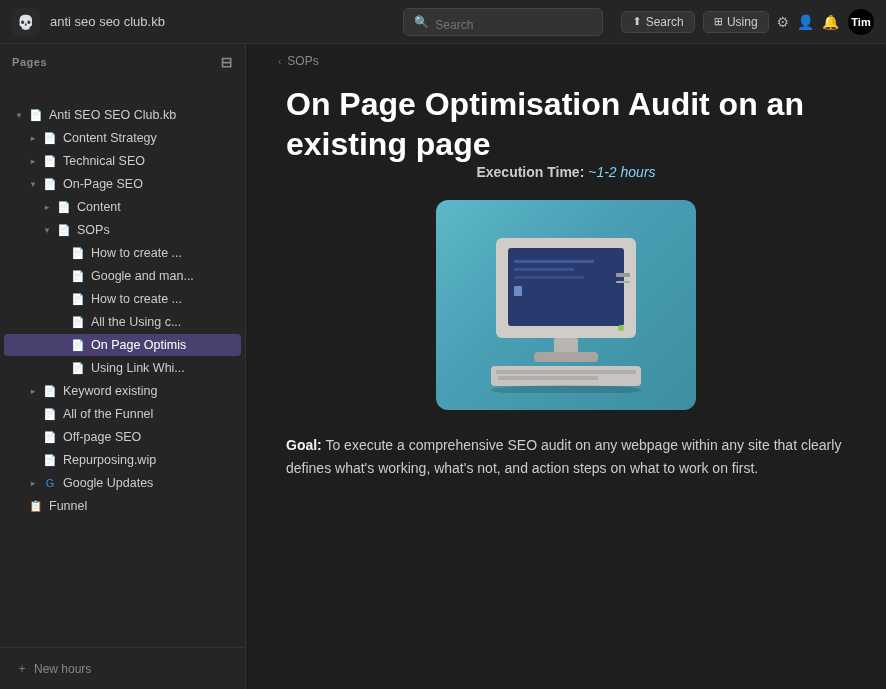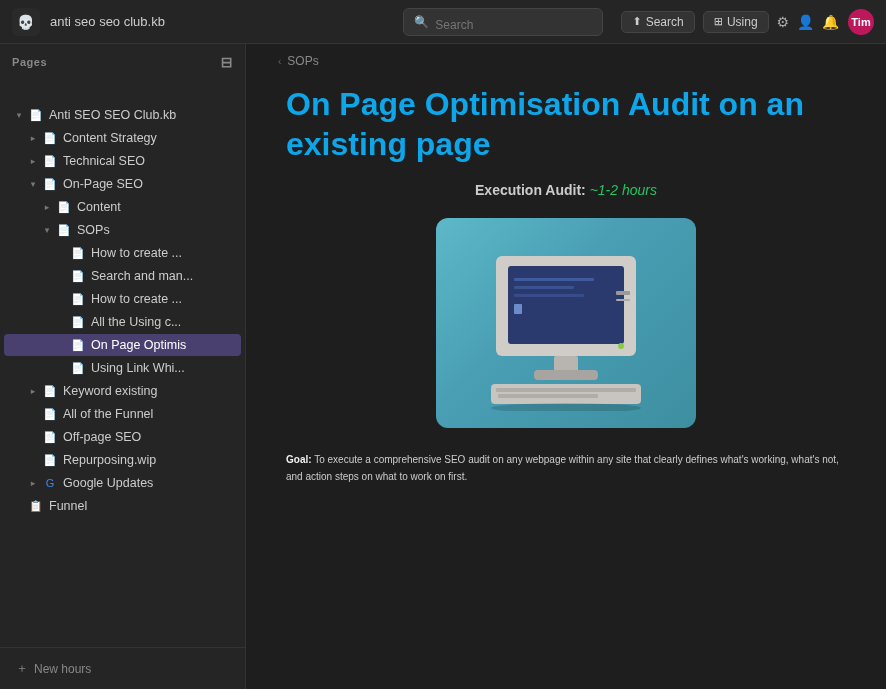--- a/index.html
+++ b/index.html
@@ -60,21 +60,21 @@
       background: #333; border: 1px solid #444;
       border-radius: 5px; padding: 3px 10px;
       color: #ccc; font-size: 12px; cursor: pointer;
       display: flex; align-items: center; gap: 4px;
     }
     .topbar-icon {
       color: #aaa; font-size: 14px; cursor: pointer;
     }
     .avatar {
       width: 26px; height: 26px; border-radius: 50%;
-      background: #be185d;
+      background: #000000;
       display: flex; align-items: center; justify-content: center;
       font-size: 11px; color: white; font-weight: 600;
       cursor: pointer;
     }
 
     
     .main-layout {
       display: flex;
       flex: 1;
       overflow: hidden;
@@ -180,32 +180,31 @@
     .breadcrumb-arrow { font-size: 10px; color: #666; }
     .breadcrumb-link { color: #888; cursor: pointer; }
 
     .content-body {
       padding: 12px 40px 40px;
       max-width: 720px;
     }
     .page-title {
       font-size: 32px;
       font-weight: 700;
-      color: #0ea5e9;
+      color: #ffffff;
       line-height: 1.25;
-      margin-bottom: 18px;
     }
     .execution-time {
       text-align: center;
       font-size: 14px;
       color: #ccc;
       margin-bottom: 20px;
     }
     .execution-time span { font-weight: 700; }
-    .execution-time em { font-style: italic; color: #22c55e; }
+    .execution-time em { font-style: italic; color: #7dd3fc; }
 
     .computer-illustration {
       width: 260px;
       height: 210px;
       background: linear-gradient(135deg, #5db8c8 0%, #4a9fb5 40%, #3d8fa0 100%);
       border-radius: 12px;
       margin: 0 auto 24px;
       display: flex;
       align-items: center;
       justify-content: center;
@@ -213,21 +212,21 @@
       position: relative;
     }
 
     
     .computer-svg {
       width: 200px;
       height: 175px;
     }
 
     .goal-section {
-      font-size: 10px;
+      font-size: 14px;
       line-height: 1.65;
       color: #ccc;
     }
     .goal-section strong { color: #f0f0f0; }
   </style>
 </head>
 <body>
 
 <div class="topbar">
   <div class="topbar-logo">
@@ -305,21 +304,21 @@
 
       <div class="tree-item indent-3">
         <span class="arrow" style="width:14px;"></span>
         <span class="page-icon">📄</span>
         <span class="label">How to create ...</span>
       </div>
 
       <div class="tree-item indent-3">
         <span class="arrow" style="width:14px;"></span>
         <span class="page-icon">📄</span>
-        <span class="label">Search and man...</span>
+        <span class="label">Google and man...</span>
       </div>
 
       <div class="tree-item indent-3">
         <span class="arrow" style="width:14px;"></span>
         <span class="page-icon">📄</span>
         <span class="label">How to create ...</span>
       </div>
 
       <div class="tree-item indent-3">
         <span class="arrow" style="width:14px;"></span>
@@ -390,21 +389,21 @@
     <div class="breadcrumb-bar">
       <span class="breadcrumb-arrow">‹</span>
       <span class="breadcrumb-link">SOPs</span>
     </div>
 
     <div class="content-body">
 
       <h1 class="page-title">On Page Optimisation Audit on an existing page</h1>
 
       <div class="execution-time">
-        <span>Execution Audit:</span>
+        <span>Execution Time:</span>
         <em>~1-2 hours</em>
       </div>
 
       <div class="computer-illustration">
         <svg class="computer-svg" viewBox="0 0 200 175">
 
           <rect x="30" y="20" width="140" height="100" rx="6" ry="6" fill="#d0cdc8"></rect>
 
           <rect x="42" y="30" width="116" height="78" rx="3" ry="3" fill="#2a3a6e"></rect>
 

